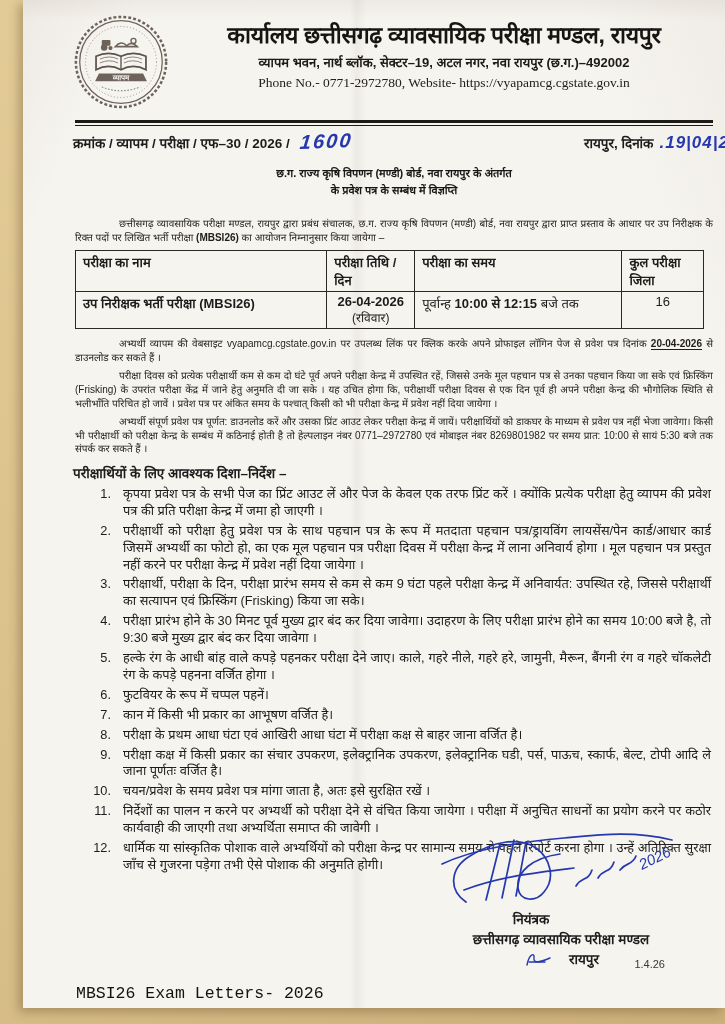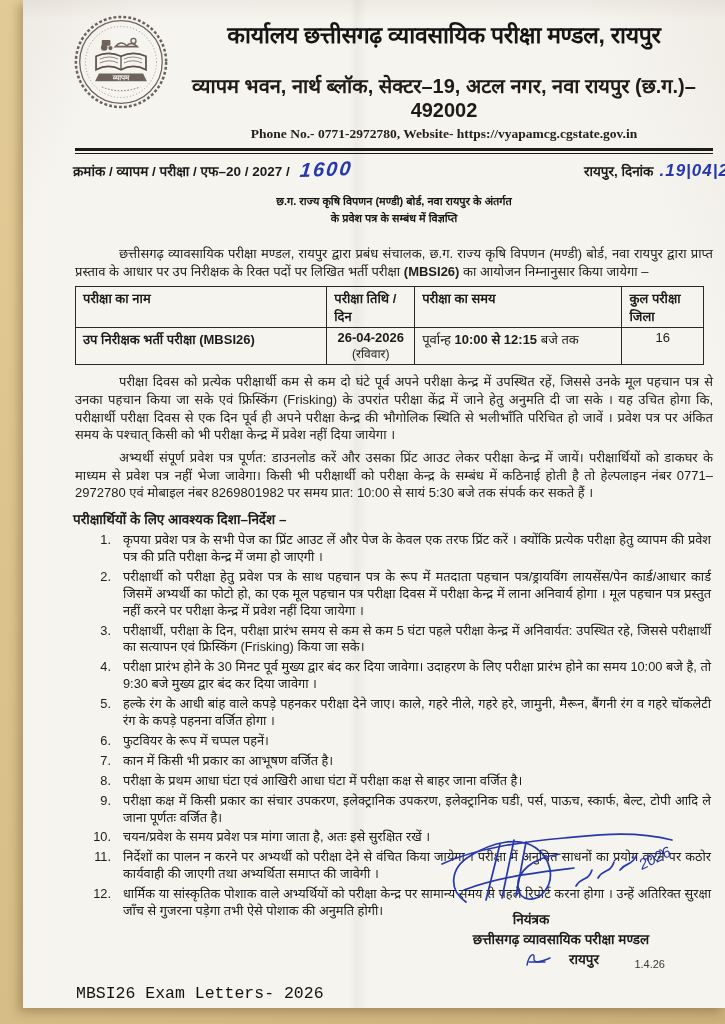--- a/index.html
+++ b/index.html
@@ -30,45 +30,45 @@
     box-sizing: border-box;
   }
   
   .header { display: flex; align-items: flex-start; }
   .logo-wrap { flex: none; width: 100px; padding-top: 6px; }
   .header-text { flex: 1; text-align: center; padding-top: 10px; }
   .org-title {
     font-size: 23px; font-weight: 700; letter-spacing: -0.3px;
     color: #171513;
   }
-  .org-address { font-size: 20px; font-weight: 700; margin-top: 22px; color: #1d1a17; }
+  .org-address { font-size: 13px; font-weight: 700; margin-top: 3px; color: #1d1a17; }
   .org-contact {
     font-family: "Liberation Serif", "DejaVu Serif", serif;
-    font-size: 13.5px; font-weight: 700; margin-top: 4px; color: #24201c;
+    font-size: 13.5px; font-weight: 400; margin-top: 4px; color: #24201c;
   }
   .rule-double {
     margin: 6px 2px 3px 2px;
     border-top: 3px solid #1d1b18;
     border-bottom: 1.2px solid #1d1b18;
     height: 2px;
   }
   
   .ref-row {
     display: flex; justify-content: space-between; align-items: baseline;
     font-size: 13.5px; font-weight: 700; margin: 4px 0 2px 0;
   }
   .hw { color: #2638ae; font-style: italic; font-weight: 600; }
   .hw-number { font-size: 20px; display: inline-block; transform: skewX(-8deg) rotate(-2deg); letter-spacing: 2px; margin-left: 10px; }
   .hw-date { font-size: 17px; letter-spacing: 1px; margin-left: 6px; white-space: nowrap; }
   .ref-right { margin-right: -14px; white-space: nowrap; }
   
   .subject { text-align: center; font-weight: 700; font-size: 11px; line-height: 1.55; margin: 12px 30px 18px 30px; color: #181614; }
   
   .para {
-    font-size: 13px; line-height: 1.36; text-align: justify;
+    font-size: 10px; line-height: 1.36; text-align: justify;
     margin: 5px 2px; color: #201d1a;
   }
   .indent { text-indent: 44px; }
   .ul-date { border-bottom: 1.3px solid #201d1a; font-weight: 600; }
   .b { font-weight: 700; }
   
   table.exam {
     border-collapse: collapse; width: 98%;
     margin: 6px 0 8px 2px; font-size: 13px;
   }
@@ -131,21 +131,21 @@
         <div class="org-title">कार्यालय छत्तीसगढ़ व्यावसायिक परीक्षा मण्डल, रायपुर</div>
         <div class="org-address">व्यापम भवन, नार्थ ब्लॉक,  सेक्टर–19, अटल नगर, नवा रायपुर (छ.ग.)–492002</div>
         <div class="org-contact">Phone No.- 0771-2972780, Website- https://vyapamcg.cgstate.gov.in</div>
       </div>
     </div>
 
     <div class="rule-double"></div>
 
     <div class="ref-row">
       <div>
-        <span>क्रमांक / व्यापम / परीक्षा / एफ–20 / 2027 /</span><span class="hw hw-number">1600</span>
+        <span>क्रमांक / व्यापम / परीक्षा / एफ–30 / 2026 /</span><span class="hw hw-number">1600</span>
       </div>
       <div class="ref-right">
         <span>रायपुर, दिनांक</span><span class="hw hw-date">.19|04|2</span>
       </div>
     </div>
 
     <div class="subject">
       <div>छ.ग. राज्य कृषि विपणन (मण्डी) बोर्ड, नवा रायपुर के अंतर्गत</div>
       <div>के प्रवेश पत्र के सम्बंध में विज्ञप्ति</div>
     </div>
@@ -165,39 +165,40 @@
         <td class="c">
           <span class="b">26-04-2026</span>
           <div class="cell-sub">(रविवार)</div>
         </td>
         <td><span>पूर्वान्ह  </span><span class="b">10:00 से 12:15</span><span> बजे तक</span></td>
         <td class="c">16</td>
       </tr>
     </tbody>
       </table>
 
+    <p class="para indent"><span>अभ्यर्थी व्यापम की वेबसाइट vyapamcg.cgstate.gov.in पर उपलब्ध लिंक पर क्लिक करके अपने प्रोफाइल लॉगिन पेज से प्रवेश पत्र दिनांक </span><span class="ul-date">20-04-2026</span><span> से डाउनलोड कर सकते हैं ।</span></p>
 
     <p class="para indent">परीक्षा दिवस को प्रत्येक परीक्षार्थी कम से कम दो घंटे पूर्व अपने परीक्षा केन्द्र में उपस्थित रहें, जिससे उनके मूल पहचान पत्र से उनका पहचान किया जा सके एवं फ्रिस्किंग (Frisking) के उपरांत परीक्षा केंद्र में जाने हेतु अनुमति दी जा सके । यह उचित होगा कि, परीक्षार्थी परीक्षा दिवस से एक दिन पूर्व ही अपने परीक्षा केन्द्र की भौगोलिक स्थिति से भलीभाँति परिचित हो जावें । प्रवेश पत्र पर अंकित समय के पश्चात् किसी को भी परीक्षा केन्द्र में प्रवेश नहीं दिया जायेगा ।</p>
 
     <p class="para indent">अभ्यर्थी संपूर्ण प्रवेश पत्र पूर्णत: डाउनलोड करें और उसका प्रिंट आउट लेकर परीक्षा केन्द्र में जायें। परीक्षार्थियों को डाकघर के माध्यम से प्रवेश पत्र नहीं भेजा जावेगा। किसी भी परीक्षार्थी को परीक्षा केन्द्र के सम्बंध में कठिनाई होती है तो हेल्पलाइन नंबर 0771–2972780 एवं मोबाइल नंबर 8269801982 पर समय प्रात: 10:00 से सायं 5:30 बजे तक संपर्क कर सकते हैं ।</p>
 
     <div class="instr-heading">परीक्षार्थियों के लिए आवश्यक दिशा–निर्देश –</div>
 
     <div>
       <div class="instr-item">
         <span class="instr-no">1.</span>
         <span class="instr-text">कृपया प्रवेश पत्र के सभी पेज का प्रिंट आउट लें और पेज के केवल एक तरफ प्रिंट करें । क्योंकि प्रत्येक परीक्षा हेतु व्यापम की प्रवेश पत्र की प्रति परीक्षा केन्द्र में जमा हो जाएगी ।</span>
       </div>
       <div class="instr-item">
         <span class="instr-no">2.</span>
         <span class="instr-text">परीक्षार्थी को परीक्षा हेतु प्रवेश पत्र के साथ पहचान पत्र के रूप में मतदाता पहचान पत्र/ड्रायविंग लायसेंस/पेन कार्ड/आधार कार्ड जिसमें अभ्यर्थी का फोटो हो, का एक मूल पहचान पत्र परीक्षा दिवस में परीक्षा केन्द्र में लाना अनिवार्य होगा । मूल पहचान पत्र प्रस्तुत नहीं करने पर परीक्षा केन्द्र में प्रवेश नहीं दिया जायेगा ।</span>
       </div>
       <div class="instr-item">
         <span class="instr-no">3.</span>
-        <span class="instr-text">परीक्षार्थी, परीक्षा के दिन, परीक्षा प्रारंभ समय से कम से कम 5 घंटा पहले परीक्षा केन्द्र में अनिवार्यत: उपस्थित रहे, जिससे परीक्षार्थी का सत्यापन एवं फ्रिस्किंग (Frisking) किया जा सके।</span>
+        <span class="instr-text">परीक्षार्थी, परीक्षा के दिन, परीक्षा प्रारंभ समय से कम से कम 9 घंटा पहले परीक्षा केन्द्र में अनिवार्यत: उपस्थित रहे, जिससे परीक्षार्थी का सत्यापन एवं फ्रिस्किंग (Frisking) किया जा सके।</span>
       </div>
       <div class="instr-item">
         <span class="instr-no">4.</span>
         <span class="instr-text">परीक्षा प्रारंभ होने के 30 मिनट पूर्व मुख्य द्वार बंद कर दिया जावेगा। उदाहरण के लिए परीक्षा प्रारंभ होने का समय 10:00 बजे है, तो 9:30 बजे मुख्य द्वार बंद कर दिया जावेगा ।</span>
       </div>
       <div class="instr-item">
         <span class="instr-no">5.</span>
         <span class="instr-text">हल्के रंग के आधी बांह वाले कपड़े पहनकर परीक्षा देने जाए। काले, गहरे नीले, गहरे हरे, जामुनी, मैरून, बैंगनी रंग व गहरे चॉकलेटी रंग के कपड़े पहनना वर्जित होगा ।</span>
       </div>
       <div class="instr-item">

